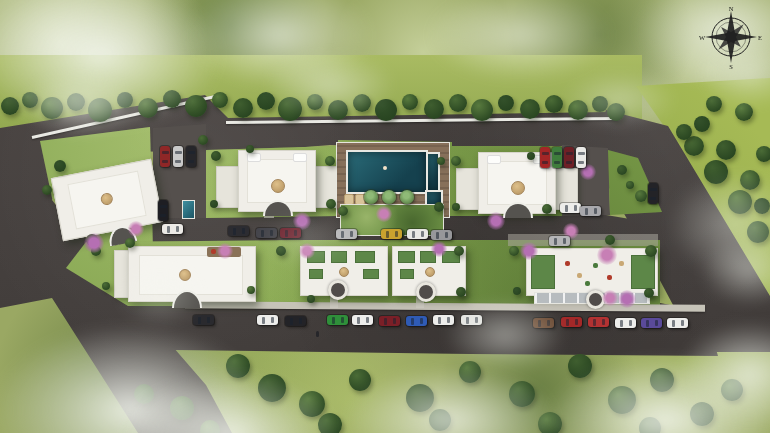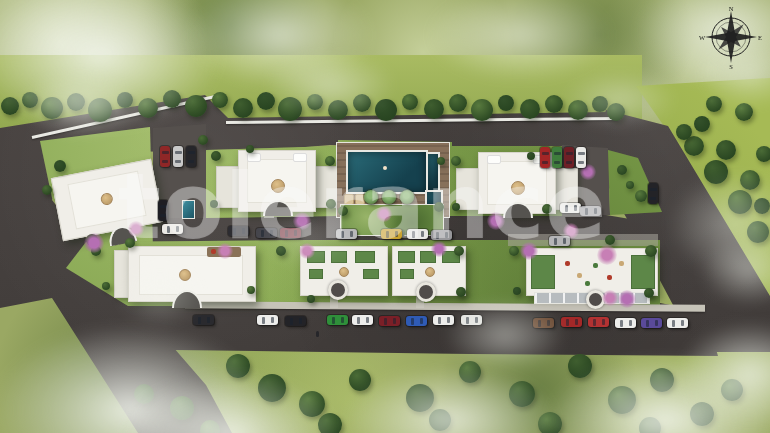--- a/index.html
+++ b/index.html
@@ -487,21 +487,20 @@
       <div class="cloud" style="left: 300px; top: 345px; width: 300px; height: 150px; opacity: 0.8;"></div>
       <div class="cloud" style="left: 500px; top: 330px; width: 330px; height: 180px; opacity: 0.92;"></div>
       <div class="cloud" style="left: 650px; top: 300px; width: 200px; height: 150px; opacity: 0.8;"></div>
       <div class="cloud" style="left: 640px; top: 150px; width: 190px; height: 150px; opacity: 0.45;"></div>
       <div class="cloud" style="left: 420px; top: 285px; width: 170px; height: 100px; opacity: 0.5;"></div>
       <div class="cloud" style="left: 680px; top: 220px; width: 140px; height: 100px; opacity: 0.5;"></div>
       <div class="cloud" style="left: 100px; top: 250px; width: 120px; height: 90px; opacity: 0.3;"></div>
       <div class="cloud" style="left: 240px; top: 200px; width: 140px; height: 80px; opacity: 0.22;"></div>
     </div>
 
-  <div id="watermark" class="abs" style="left:118px;top:162px;">tolerance</div>
 
   <svg id="compass" class="abs" style="left:698px;top:4px;" width="66" height="66" viewBox="0 0 66 66">
     <circle cx="33" cy="33" r="19" fill="none" stroke="#1d1d1d" stroke-width="1"></circle>
     <circle cx="33" cy="33" r="15" fill="none" stroke="#1d1d1d" stroke-width="0.6" opacity="0.7"></circle>
     <polygon points="33,15 36.5,29.5 47,33 36.5,36.5 33,51 29.5,36.5 19,33 29.5,29.5" fill="#2b2b2b" opacity="0.85" transform="rotate(45 33 33)"></polygon>
     <polygon points="33,7 37,29 59,33 37,37 33,59 29,37 7,33 29,29" fill="#1e1e1e" opacity="0.92"></polygon>
     <text x="33" y="6.5" text-anchor="middle">N</text>
     <text x="62" y="35.5" text-anchor="middle">E</text>
     <text x="33" y="64.5" text-anchor="middle">S</text>
     <text x="4" y="35.5" text-anchor="middle">W</text>

